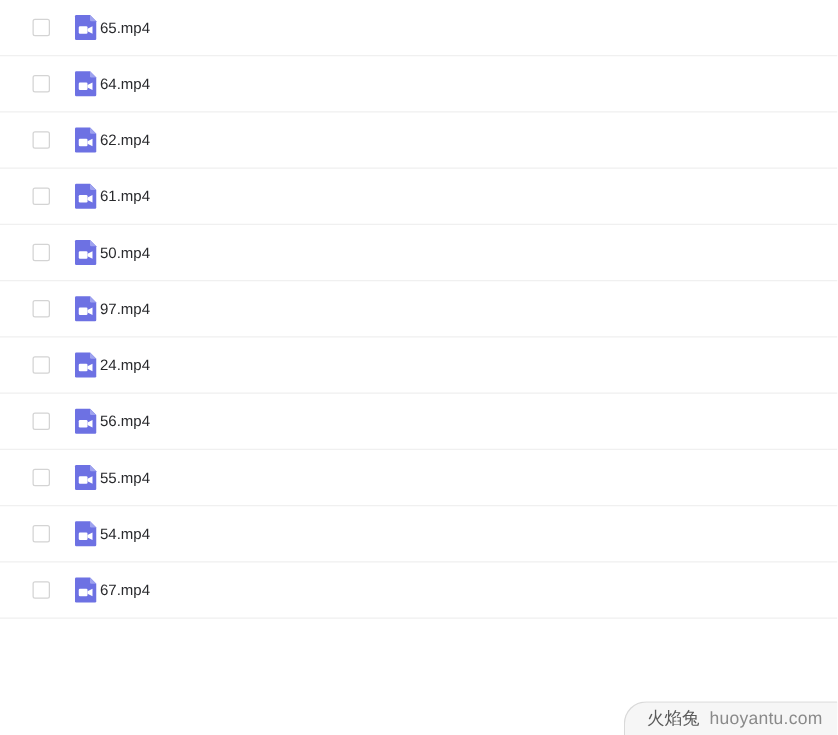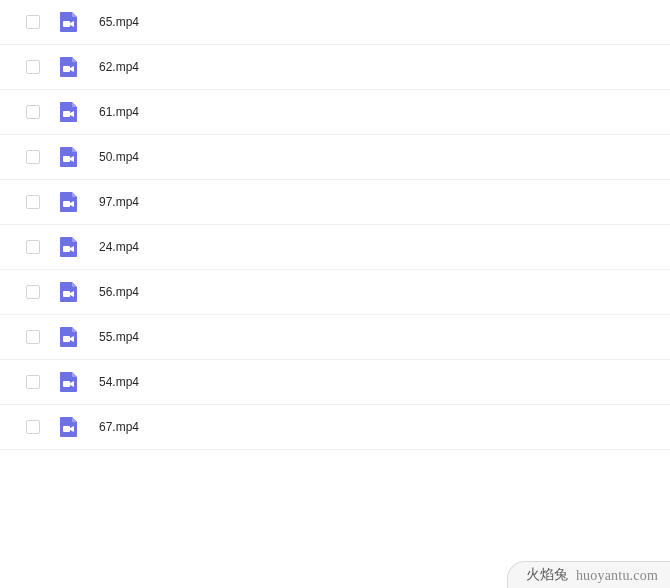--- a/index.html
+++ b/index.html
@@ -30,64 +30,75 @@
     background: #fff;
     flex-shrink: 0;
   }
   .file-icon {
     margin-left: 18px;
     flex-shrink: 0;
     display: flex;
     align-items: center;
   }
   .filename {
-    margin-left: 19px;
+    margin-left: 0;
     font-size: 12px;
     color: #28292c;
   }
   .watermark {
     position: absolute;
     right: 0;
     bottom: 0;
     display: flex;
-    align-items: flex-end;
+    align-items: flex-start;
     background: #f6f6f6;
     border: 1px solid #d9d9d9;
     border-right: none;
     border-bottom: none;
     border-top-left-radius: 18px;
     padding: 4px 12px 4px 18px;
     font-size: 14px;
   }
   .wm-cn {
     color: #5a5a5a;
     font-family: "Microsoft YaHei", sans-serif;
     margin-right: 8px;
   }
   .wm-en {
     color: #8a8a8a;
     letter-spacing: 0.2px;
-    font-family: Liberation Serif, serif;
   }
 </style>
 </head>
 <body>
 
 <div class="file-list">
     <div class="file-row">
       <div class="checkbox"></div>
       <div class="file-icon">
         <svg width="22" height="22" viewBox="0 0 22 22">
     <path d="M3 1 H14 L19 6 V20 A1 1 0 0 1 18 21 H3 A1 1 0 0 1 2 20 V2 A1 1 0 0 1 3 1 Z" fill="#6d71e3"></path>
     <path d="M14 1 V5 A1 1 0 0 0 15 6 H19 Z" fill="#9ea2ef"></path>
     <rect x="5" y="10" width="7" height="6" rx="1" fill="#ffffff"></rect>
     <path d="M12 12 L16 10 V16 L12 14 Z" fill="#ffffff"></path>
   </svg>
       </div>
       <div class="filename">65.mp4</div>
+    </div>
+    <div class="file-row">
+      <div class="checkbox"></div>
+      <div class="file-icon">
+        <svg width="22" height="22" viewBox="0 0 22 22">
+    <path d="M3 1 H14 L19 6 V20 A1 1 0 0 1 18 21 H3 A1 1 0 0 1 2 20 V2 A1 1 0 0 1 3 1 Z" fill="#6d71e3"></path>
+    <path d="M14 1 V5 A1 1 0 0 0 15 6 H19 Z" fill="#9ea2ef"></path>
+    <rect x="5" y="10" width="7" height="6" rx="1" fill="#ffffff"></rect>
+    <path d="M12 12 L16 10 V16 L12 14 Z" fill="#ffffff"></path>
+  </svg>
+      </div>
+      <div class="filename">64.mp4</div>
     </div>
     <div class="file-row">
       <div class="checkbox"></div>
       <div class="file-icon">
         <svg width="22" height="22" viewBox="0 0 22 22">
     <path d="M3 1 H14 L19 6 V20 A1 1 0 0 1 18 21 H3 A1 1 0 0 1 2 20 V2 A1 1 0 0 1 3 1 Z" fill="#6d71e3"></path>
     <path d="M14 1 V5 A1 1 0 0 0 15 6 H19 Z" fill="#9ea2ef"></path>
     <rect x="5" y="10" width="7" height="6" rx="1" fill="#ffffff"></rect>
     <path d="M12 12 L16 10 V16 L12 14 Z" fill="#ffffff"></path>
   </svg>

